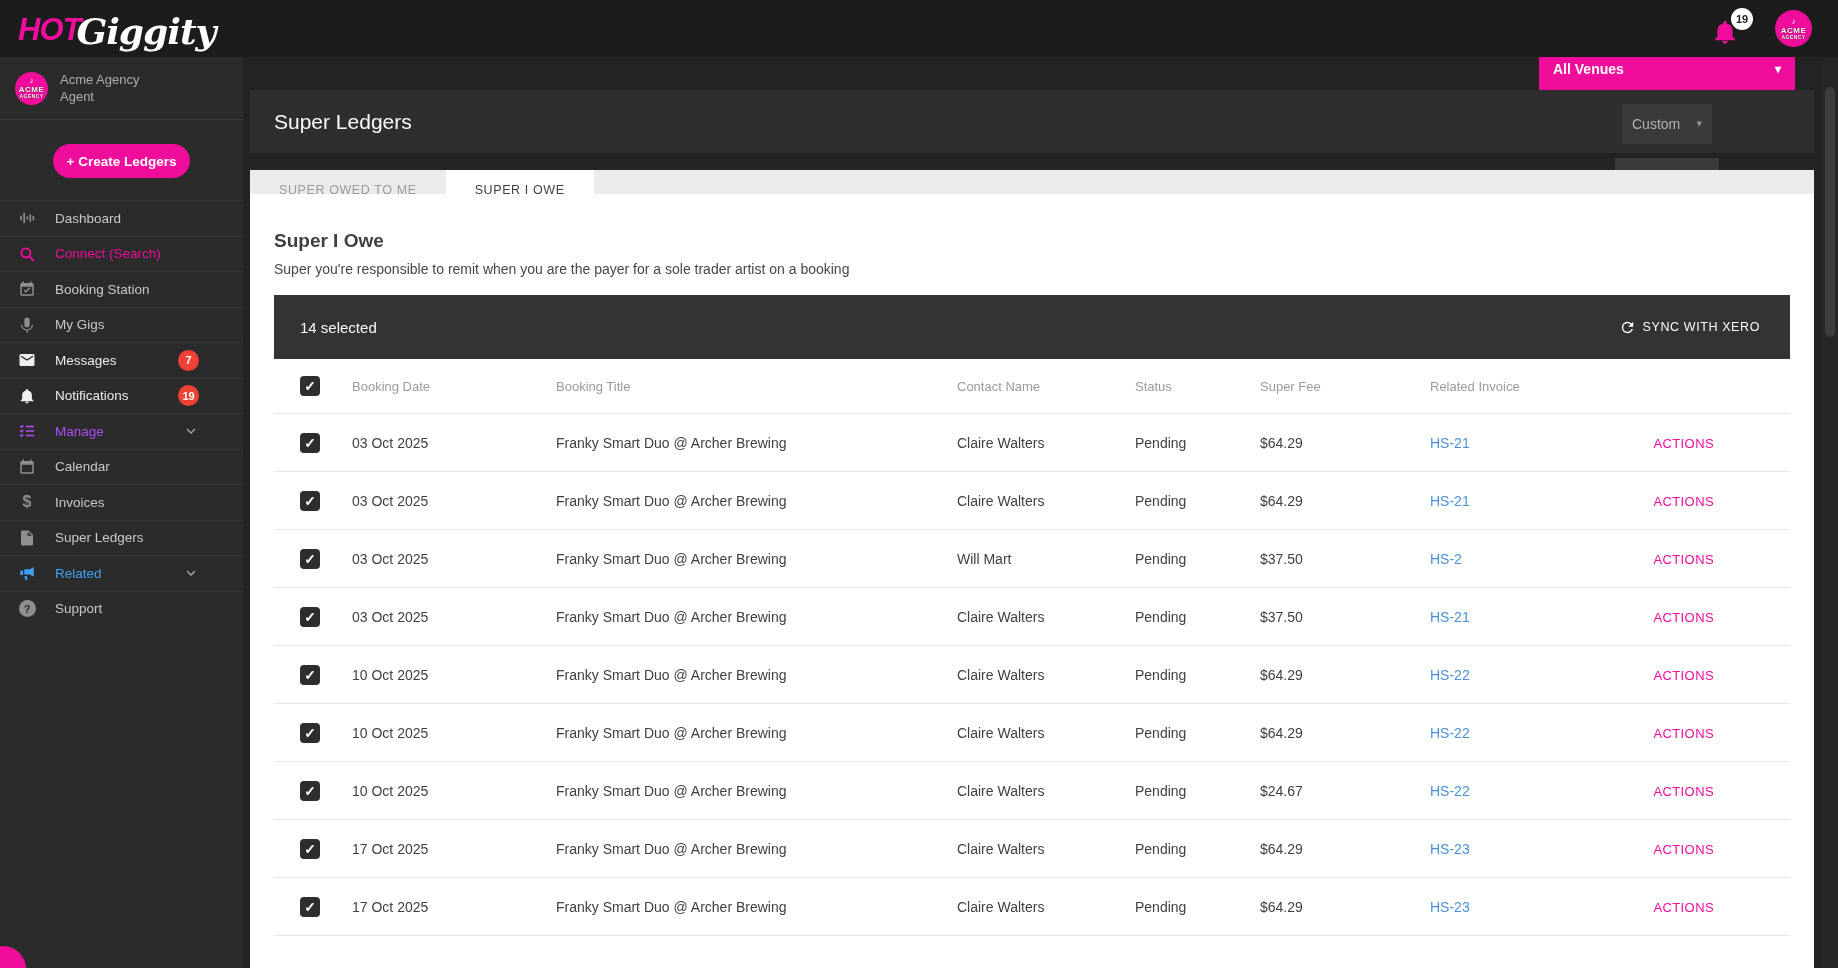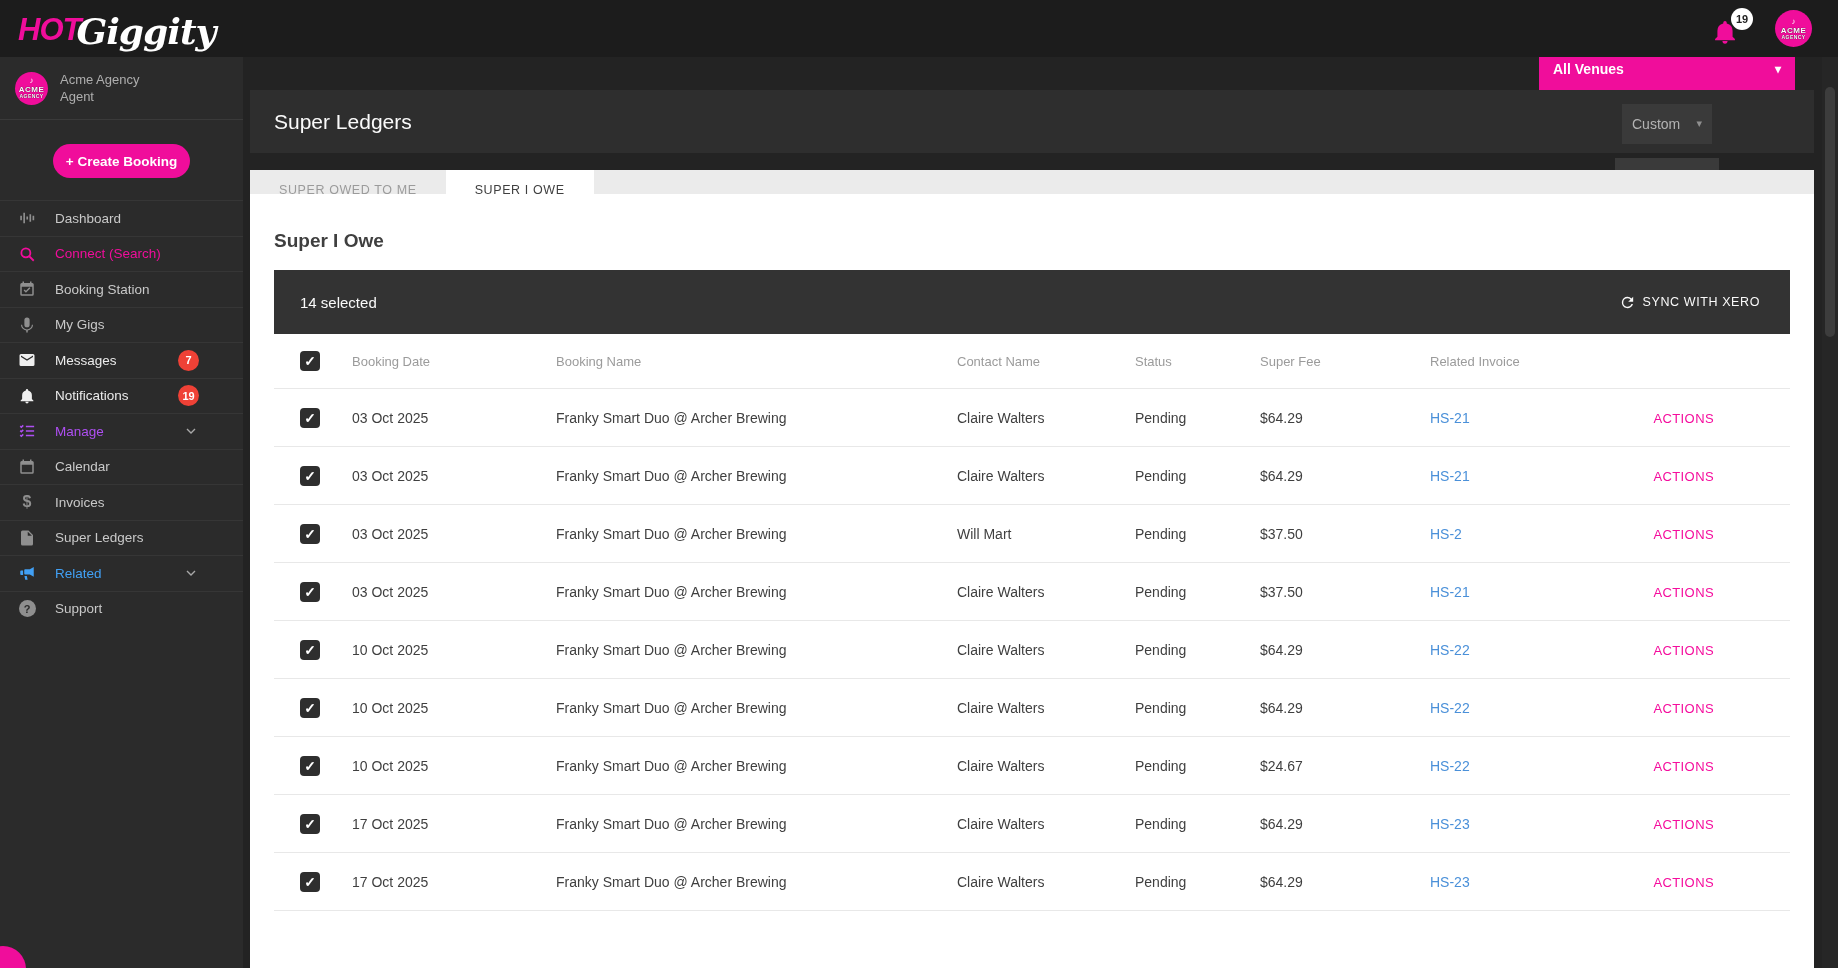--- a/index.html
+++ b/index.html
@@ -110,21 +110,21 @@
     <div class="avatar user-avatar">
       <span class="note">♪</span>
       <span class="a1">ACME</span>
       <span class="a2">AGENCY</span>
     </div>
     <div class="user-meta">
       <div>Acme Agency</div>
       <div>Agent</div>
     </div>
   </div>
-  <button class="create-btn">+ Create Booking</button>
+  <button class="create-btn">+ Create Ledgers</button>
   <nav>
       <div class="nav-item">
         <span class="nav-icon">
           <svg viewBox="0 0 24 24" fill="currentColor">
             <path d="M3 9h2.2v6H3zM7.1 5h2.2v14H7.1zM11.2 10h2.2v4h-2.2zM15.3 7h2.2v10h-2.2zM19.4 9h2.2v6h-2.2z"></path>
           </svg>
         </span>
         <span class="nav-label">Dashboard</span>
       </div>
       <div class="nav-item accent-pink">
@@ -249,39 +249,40 @@
     </div>
   </div>
 
   <div class="card">
     <div class="tabs">
         <div class="tab">SUPER OWED TO ME</div>
         <div class="tab active">SUPER I OWE</div>
       </div>
     <div class="card-body">
       <h2 class="section-title">Super I Owe</h2>
+      <p class="section-desc">Super you're responsible to remit when you are the payer for a sole trader artist on a booking</p>
 
       <div class="toolbar">
         <span class="selected-text">14 selected</span>
         <button class="sync-btn">
           <svg viewBox="0 0 24 24" fill="currentColor">
               <path d="M17.65 6.35A7.95 7.95 0 0 0 12 4a8 8 0 1 0 7.73 10h-2.08A6 6 0 1 1 12 6a5.9 5.9 0 0 1 4.24 1.76L13 11h7V4z"></path>
             </svg>
           <span>SYNC WITH XERO</span>
         </button>
       </div>
 
       <div class="tgrid thead">
         <div class="cell-check">
             <div class="checkbox">
               <span>✓</span>
             </div>
           </div>
         <div>Booking Date</div>
-        <div>Booking Name</div>
+        <div>Booking Title</div>
         <div>Contact Name</div>
         <div>Status</div>
         <div>Super Fee</div>
         <div>Related Invoice</div>
         <div></div>
       </div>
 
       <div>
           <div class="tgrid trow">
             <div class="cell-check">

